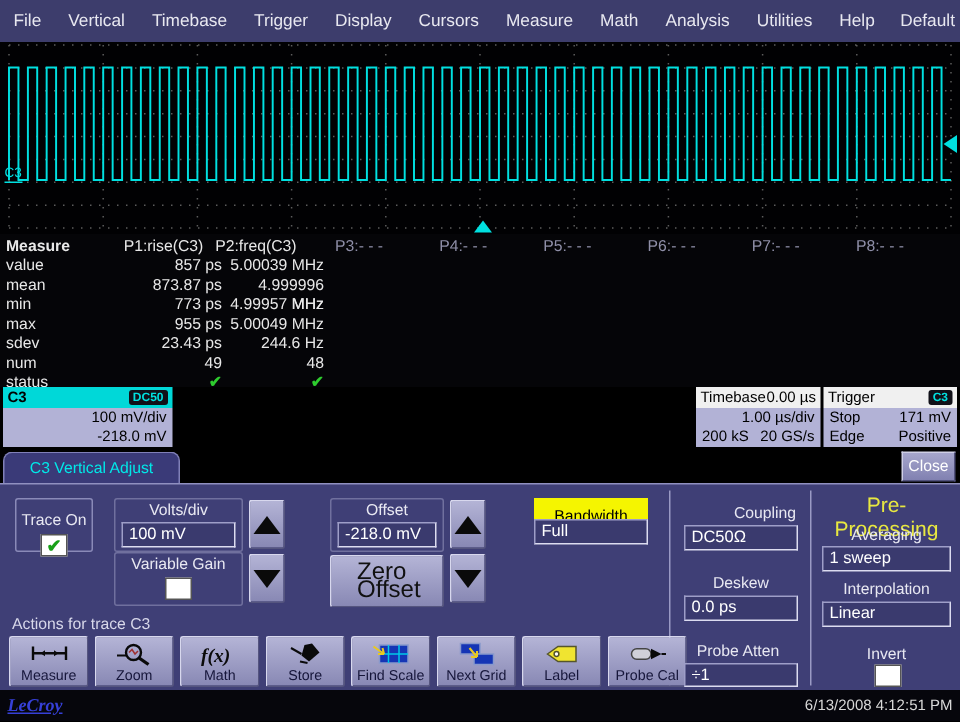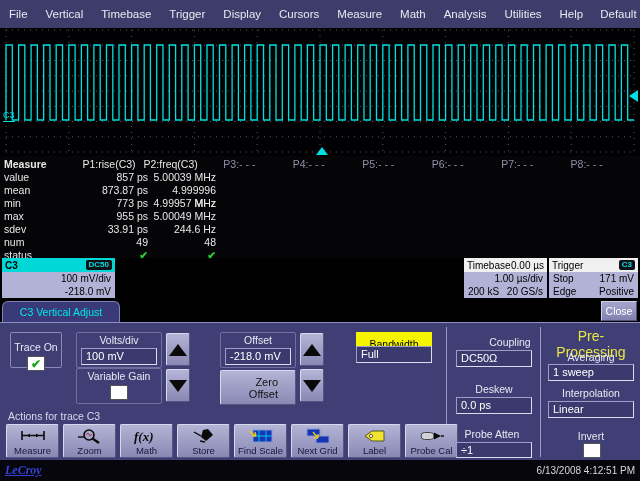--- a/index.html
+++ b/index.html
@@ -156,21 +156,21 @@
         <span class="m-c1">773 ps</span>
         <span class="m-c2">4.99957 MHz</span>
       </div>
       <div class="m-row">
         <span class="m-label">max</span>
         <span class="m-c1">955 ps</span>
         <span class="m-c2">5.00049 MHz</span>
       </div>
       <div class="m-row">
         <span class="m-label">sdev</span>
-        <span class="m-c1">33.91 ps</span>
+        <span class="m-c1">23.43 ps</span>
         <span class="m-c2">244.6 Hz</span>
       </div>
       <div class="m-row">
         <span class="m-label">num</span>
         <span class="m-c1">49</span>
         <span class="m-c2">48</span>
       </div>
       <div class="m-row">
         <span class="m-label">status</span>
         <span class="m-c1 m-check">✔</span>
@@ -255,21 +255,21 @@
       </div>
     <div class="btn3d" style="left:166px;top:46px;width:24px;height:33px;">
         <span class="tri-down"></span>
       </div>
 
     <div class="grp" style="left:220px;top:9px;width:76px;height:36px;border-color:#70709e;">
       <div class="lbl" style="margin-top:1px;">Offset</div>
       <div class="field" style="left:4px;top:15px;width:66px;height:17px;">-218.0 mV</div>
     </div>
 
-    <div class="btn3d" style="left:220px;top:47px;width:76px;height:35px;font-size:11px;text-align:right;line-height:12px;">
+    <div class="btn3d" style="left:220px;top:47px;width:76px;height:35px;font-size:16px;text-align:left;line-height:12px;">
         <span style="width:40px;">Zero Offset</span>
       </div>
 
     <div class="btn3d" style="left:300px;top:10px;width:24px;height:33px;">
         <span class="tri-up"></span>
       </div>
     <div class="btn3d" style="left:300px;top:46px;width:24px;height:33px;">
         <span class="tri-down"></span>
       </div>
 

